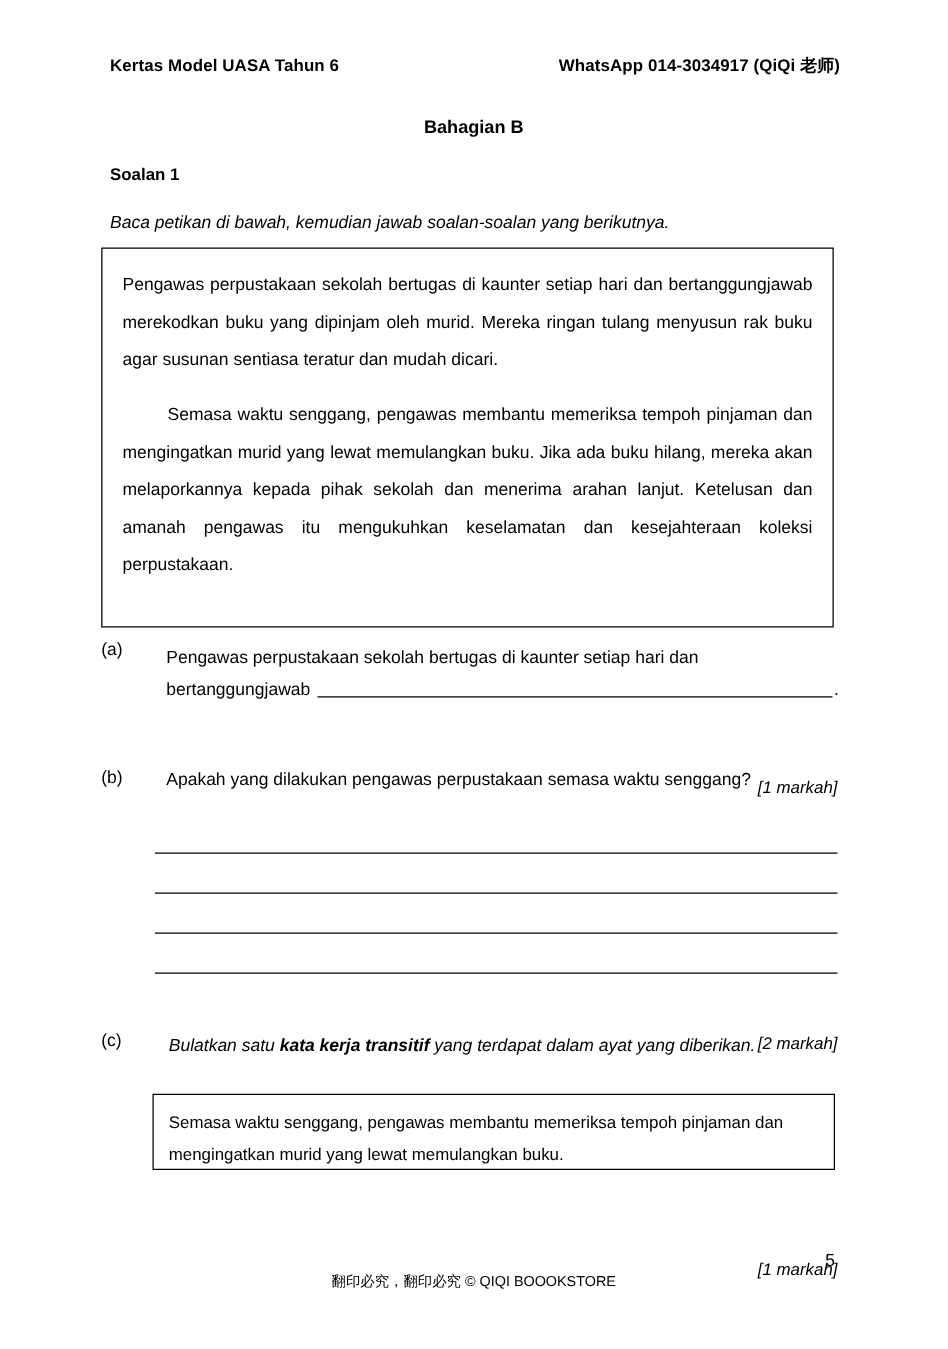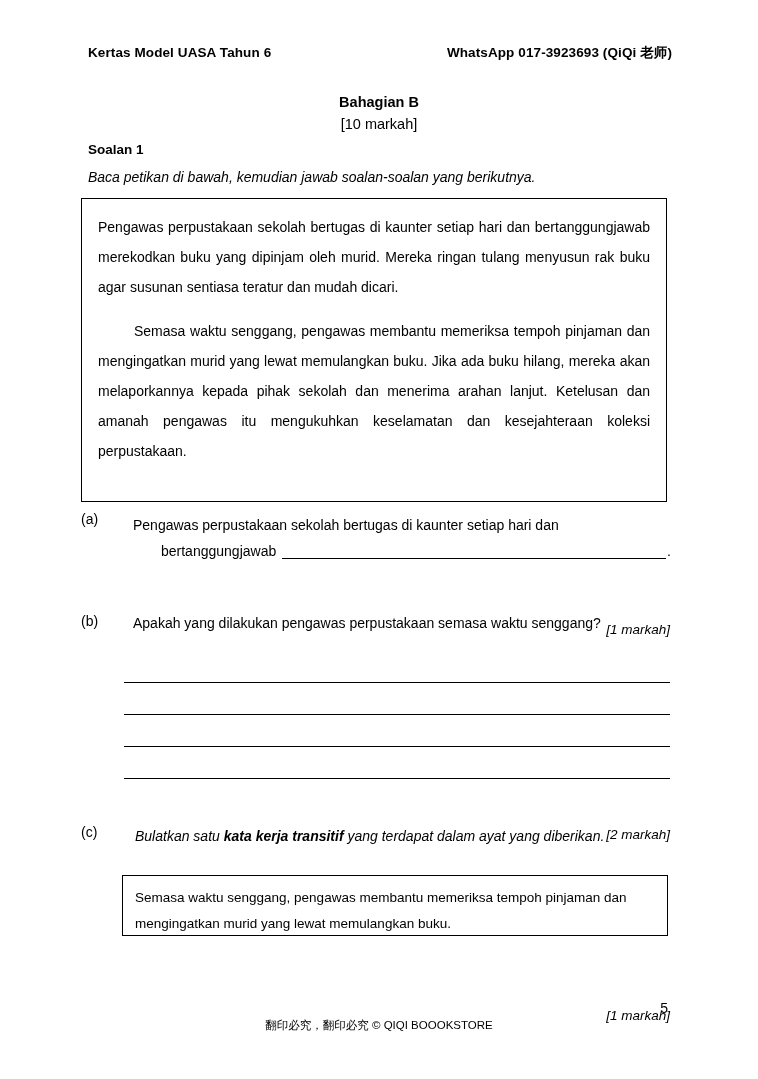--- a/index.html
+++ b/index.html
@@ -51,21 +51,21 @@
     left: 0;
     width: 758px;
     text-align: center;
     font-size: 14.5px;
     font-weight: normal;
   }
 
   
   .soalan-label {
     position: absolute;
-    top: 142px;
+    top: 132px;
     left: 88px;
     font-size: 13.5px;
     font-weight: bold;
   }
   .soalan-instruction {
     position: absolute;
     top: 169px;
     left: 88px;
     width: 584px;
     font-size: 14px;
@@ -113,23 +113,22 @@
 
   #question-a { top: 511px; left: 81px; width: 590px; }
   #question-a .q-text {
     line-height: 2.14;
     text-align: justify;
     text-justify: inter-word;
     margin: 0;
   }
   #question-a .blank-row {
     display: flex;
-    align-items: flex-end;
+    align-items: flex-start;
     margin-top: 2px;
-    margin-left: 28px;
   }
   .fill-line {
     flex: 1;
     border-bottom: 1.3px solid #000;
     margin: 0 1px 0 6px;
     height: 14px;
   }
 
   .marks {
     position: absolute;
@@ -201,25 +200,24 @@
     font-size: 11.5px;
   }
 </style>
 </head>
 <body>
 
 <div id="page">
 
   <div class="page-header">
     <span class="hdr-left">Kertas Model UASA Tahun 6</span>
-    <span class="hdr-right">WhatsApp 017-3923693 (QiQi 老师)</span>
+    <span class="hdr-right">WhatsApp 014-3034917 (QiQi 老师)</span>
   </div>
 
   <div class="section-title">Bahagian B</div>
-  <div class="section-marks">[10 markah]</div>
 
   <div class="soalan-label">Soalan 1</div>
   <div class="soalan-instruction">Baca petikan di bawah, kemudian jawab soalan-soalan yang berikutnya.</div>
 
   <div class="passage-box">
     <p class="passage-para">Pengawas perpustakaan sekolah bertugas di kaunter setiap hari dan bertanggungjawab merekodkan buku yang dipinjam oleh murid. Mereka ringan tulang menyusun rak buku agar susunan sentiasa teratur dan mudah dicari.</p>
     <p class="passage-para">Semasa waktu senggang, pengawas membantu memeriksa tempoh pinjaman dan mengingatkan murid yang lewat memulangkan buku. Jika ada buku hilang, mereka akan melaporkannya kepada pihak sekolah dan menerima arahan lanjut. Ketelusan dan amanah pengawas itu mengukuhkan keselamatan dan kesejahteraan koleksi perpustakaan.</p>
   </div>
 
   <div class="question" id="question-a">

